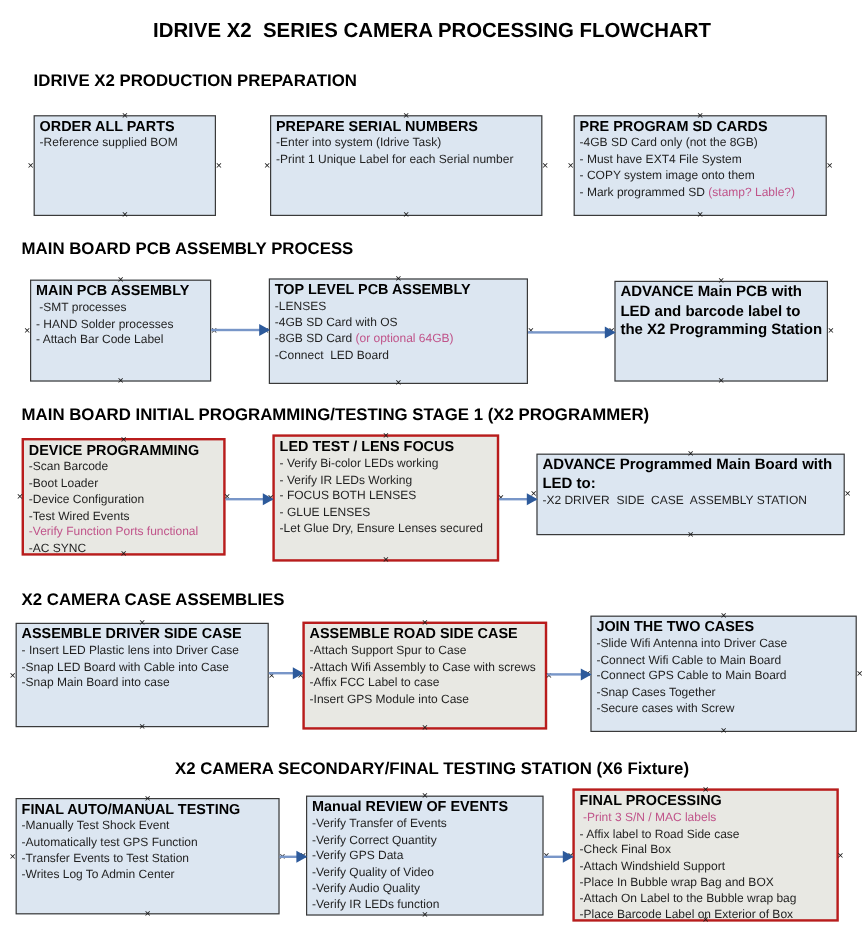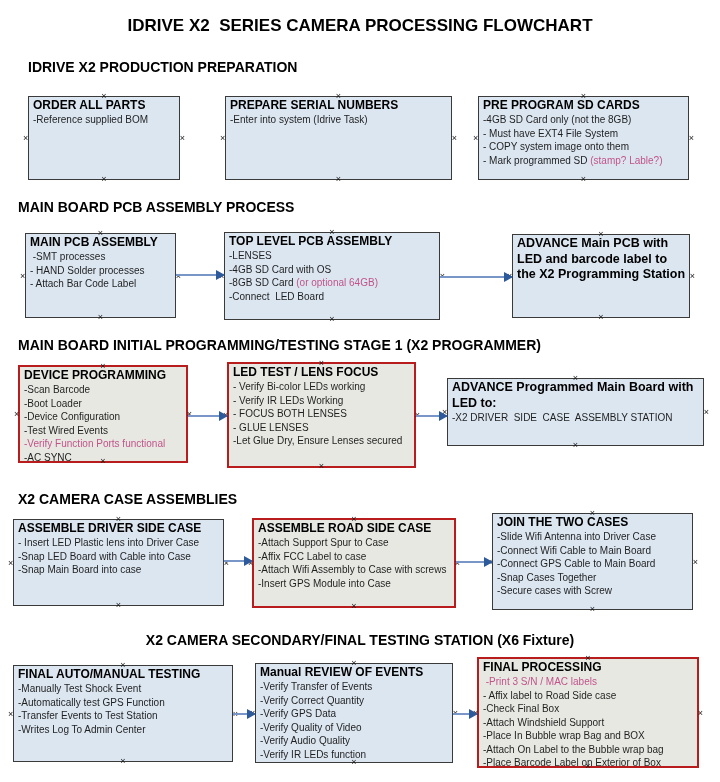--- a/index.html
+++ b/index.html
@@ -59,20 +59,21 @@
     <div class="box-line">-Reference supplied BOM</div>
   <span class="anchor t">×</span>
       <span class="anchor b">×</span>
       <span class="anchor l">×</span>
       <span class="anchor r">×</span>
     </div>
 
   <div class="box blue" style="left:225px; top:96px; width:227px; height:84px;">
     <div class="box-title">PREPARE SERIAL NUMBERS</div>
     <div class="box-line">-Enter into system (Idrive Task)</div>
+    <div class="box-line">-Print 1 Unique Label for each Serial number</div>
   <span class="anchor t">×</span>
       <span class="anchor b">×</span>
       <span class="anchor l">×</span>
       <span class="anchor r">×</span>
     </div>
 
   <div class="box blue" style="left:478px; top:96px; width:211px; height:84px;">
     <div class="box-title">PRE PROGRAM SD CARDS</div>
     <div class="box-line">-4GB SD Card only (not the 8GB)</div>
     <div class="box-line">- Must have EXT4 File System</div>
@@ -170,30 +171,30 @@
     <div class="box-line">-Snap Main Board into case</div>
   <span class="anchor t">×</span>
       <span class="anchor b">×</span>
       <span class="anchor l">×</span>
       <span class="anchor r">×</span>
     </div>
 
   <div class="box gray" style="left:252px; top:518px; width:204px; height:90px;">
     <div class="box-title">ASSEMBLE ROAD SIDE CASE</div>
     <div class="box-line">-Attach Support Spur to Case</div>
+    <div class="box-line">-Attach Wifi Assembly to Case with screws</div>
     <div class="box-line">-Affix FCC Label to case</div>
-    <div class="box-line">-Attach Wifi Assembly to Case with screws</div>
     <div class="box-line">-Insert GPS Module into Case</div>
   <span class="anchor t">×</span>
       <span class="anchor b">×</span>
       <span class="anchor l">×</span>
       <span class="anchor r">×</span>
     </div>
 
-  <div class="box blue" style="left:492px; top:513px; width:201px; height:97px;">
+  <div class="box blue" style="left:492px; top:513px; width:222px; height:97px;">
     <div class="box-title">JOIN THE TWO CASES</div>
     <div class="box-line">-Slide Wifi Antenna into Driver Case</div>
     <div class="box-line">-Connect Wifi Cable to Main Board</div>
     <div class="box-line">-Connect GPS Cable to Main Board</div>
     <div class="box-line">-Snap Cases Together</div>
     <div class="box-line">-Secure cases with Screw</div>
   <span class="anchor t">×</span>
       <span class="anchor b">×</span>
       <span class="anchor l">×</span>
       <span class="anchor r">×</span>

